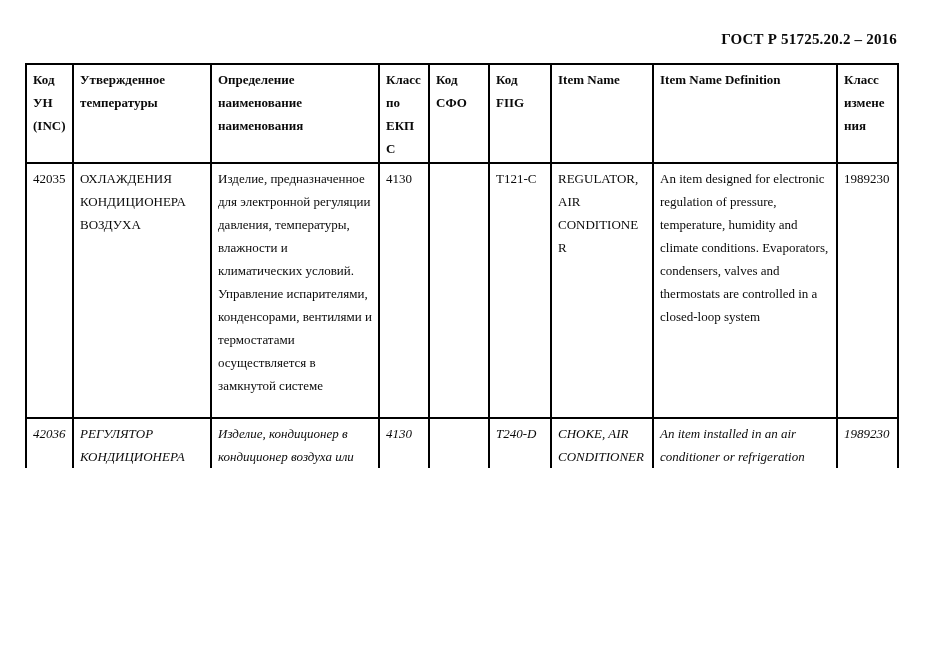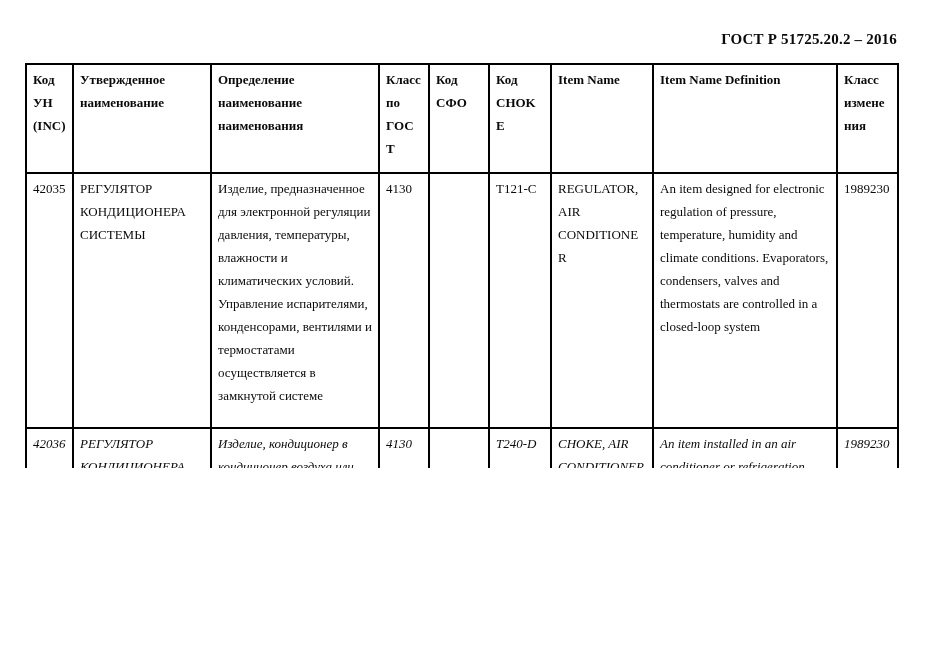--- a/index.html
+++ b/index.html
@@ -32,21 +32,21 @@
     width: 872px;
     border-collapse: collapse;
     table-layout: fixed;
     border: 2px solid #000;
   }
   table.gost-table th,
   table.gost-table td {
     border: 2px solid #000;
     vertical-align: top;
     text-align: left;
-    padding: 3px 6px 12px 6px;
+    padding: 3px 6px 2px 6px;
     font-size: 13px;
     line-height: 23px;
     overflow-wrap: break-word;
     word-wrap: break-word;
     hyphens: none;
   }
   table.gost-table th {
     font-weight: bold;
   }
   tr.header-row   { height: 74px; }
@@ -75,34 +75,34 @@
       <col style="width:50px">
       <col style="width:60px">
       <col style="width:62px">
       <col style="width:102px">
       <col style="width:184px">
       <col style="width:61px">
     </colgroup>
     <thead>
       <tr class="header-row">
         <th>Код УН (INC)</th>
-        <th>Утвержденное наименование</th>
+        <th>Утвержденное температуры</th>
         <th>Определение наименование наименования</th>
-        <th>Класс по ГОСТ</th>
+        <th>Класс по ЕКПС</th>
         <th>Код СФО</th>
-        <th>Код CHOKE</th>
+        <th>Код FIIG</th>
         <th>Item Name</th>
         <th>Item Name Definition</th>
         <th>Класс изменения</th>
       </tr>
     </thead>
     <tbody>
       <tr class="data-row-1">
         <td>42035</td>
-        <td>РЕГУЛЯТОР КОНДИЦИОНЕРА СИСТЕМЫ</td>
+        <td>ОХЛАЖДЕНИЯ КОНДИЦИОНЕРА ВОЗДУХА</td>
         <td>Изделие, предназначенное для электронной регуляции давления, температуры, влажности и климатических условий. Управление испарителями, конденсорами, вентилями и термостатами осуществляется в замкнутой системе</td>
         <td>4130</td>
         <td></td>
         <td>T121-C</td>
         <td>REGULATOR, AIR CONDITIONER</td>
         <td>An item designed for electronic regulation of pressure, temperature, humidity and climate conditions. Evaporators, condensers, valves and thermostats are controlled in a closed-loop system</td>
         <td>1989230</td>
       </tr>
       <tr class="data-row-2">
         <td>42036</td>

